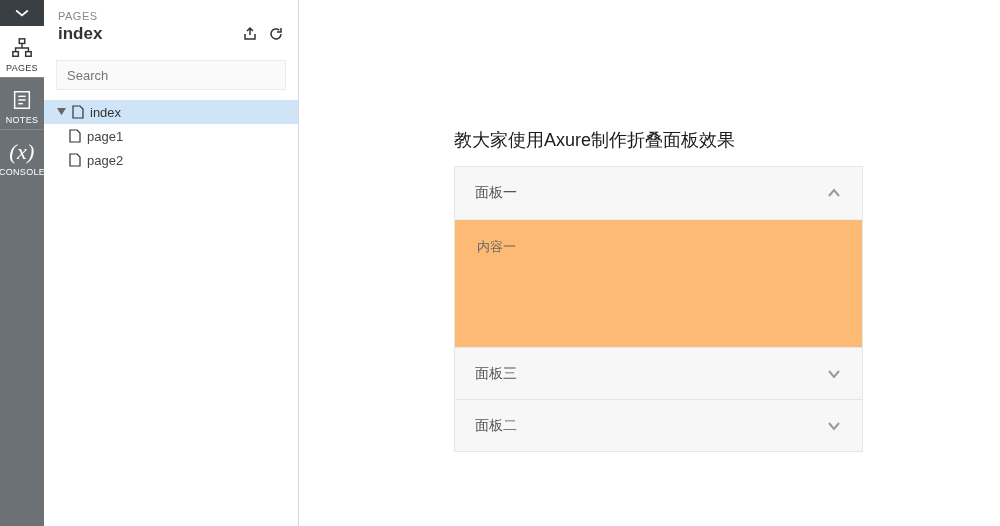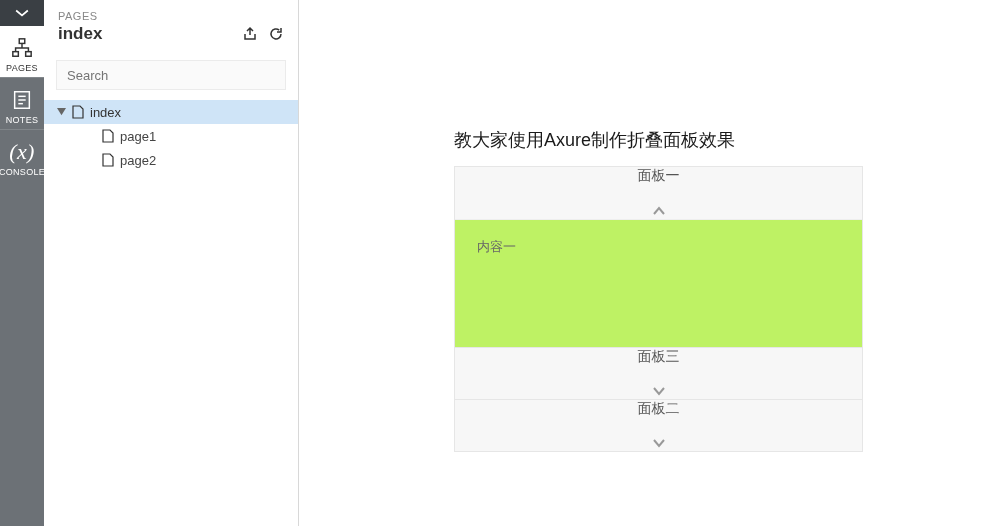--- a/index.html
+++ b/index.html
@@ -22,32 +22,32 @@
     .side-hd { padding:10px 14px 8px; }
     .side-title { font-size:11px; color:#888; letter-spacing:.5px; }
     .side-sub { display:flex; align-items:center; justify-content:space-between; margin-top:2px; }
     .side-sub .name { font-size:17px; font-weight:600; color:#333; }
     .side-acts { display:flex; gap:10px; color:#555; }
     .side-acts .ic { width:16px; height:16px; display:flex; align-items:center; justify-content:center; cursor:pointer; }
     .search { margin:8px 12px 6px; height:30px; border:1px solid #ebebeb; background:#fafafa; padding:0 10px; font-size:13px; color:#0369a1; outline:none; }
     .tree { padding:4px 0; }
     .row { display:flex; align-items:center; gap:6px; height:24px; padding:0 8px 0 12px; font-size:13px; color:#333; cursor:pointer; }
     .row.sel { background:#cfe4f7; }
-    .row.child { padding-left:58px; color:#444; }
+    .row.child { padding-left:25px; color:#444; }
     .tw { width:10px; height:10px; display:flex; align-items:center; justify-content:center; color:#666; }
     .pg { width:12px; height:14px; }
 
     
     .canvas { flex:1; background:#fff; position:relative; }
     .title { position:absolute; top:128px; left:155px; font-size:18px; font-weight:400; color:#1a1a1a; }
     .acc { position:absolute; top:166px; left:155px; width:409px; border:1px solid #e6e6e6; }
     .acc-item { background:#f7f7f7; }
-    .acc-h { display:flex; align-items:center; justify-content:space-between; height:52px; padding:0 20px; font-size:14px; color:#555; border-top:1px solid #e6e6e6; cursor:pointer;flex-direction:column; }
+    .acc-h { display:flex; align-items:center; justify-content:space-between; height:52px; padding:0 20px; font-size:14px; color:#555; border-top:1px solid #e6e6e6; cursor:pointer; }
     .acc-item:first-child .acc-h { border-top:none; }
-    .acc-c { background:#bef264; border-top:1px solid #eee; padding:18px 22px; height:128px; font-size:13px; color:#666; }
+    .acc-c { background:#fdba74; border-top:1px solid #eee; padding:18px 22px; height:128px; font-size:13px; color:#666; }
     .chev { width:16px; height:16px; }
   </style>
 </head>
 <body>
 
 <div class="app">
 
   <div class="rail">
     <div class="rail-top">
       <svg viewBox="0 0 20 12">

